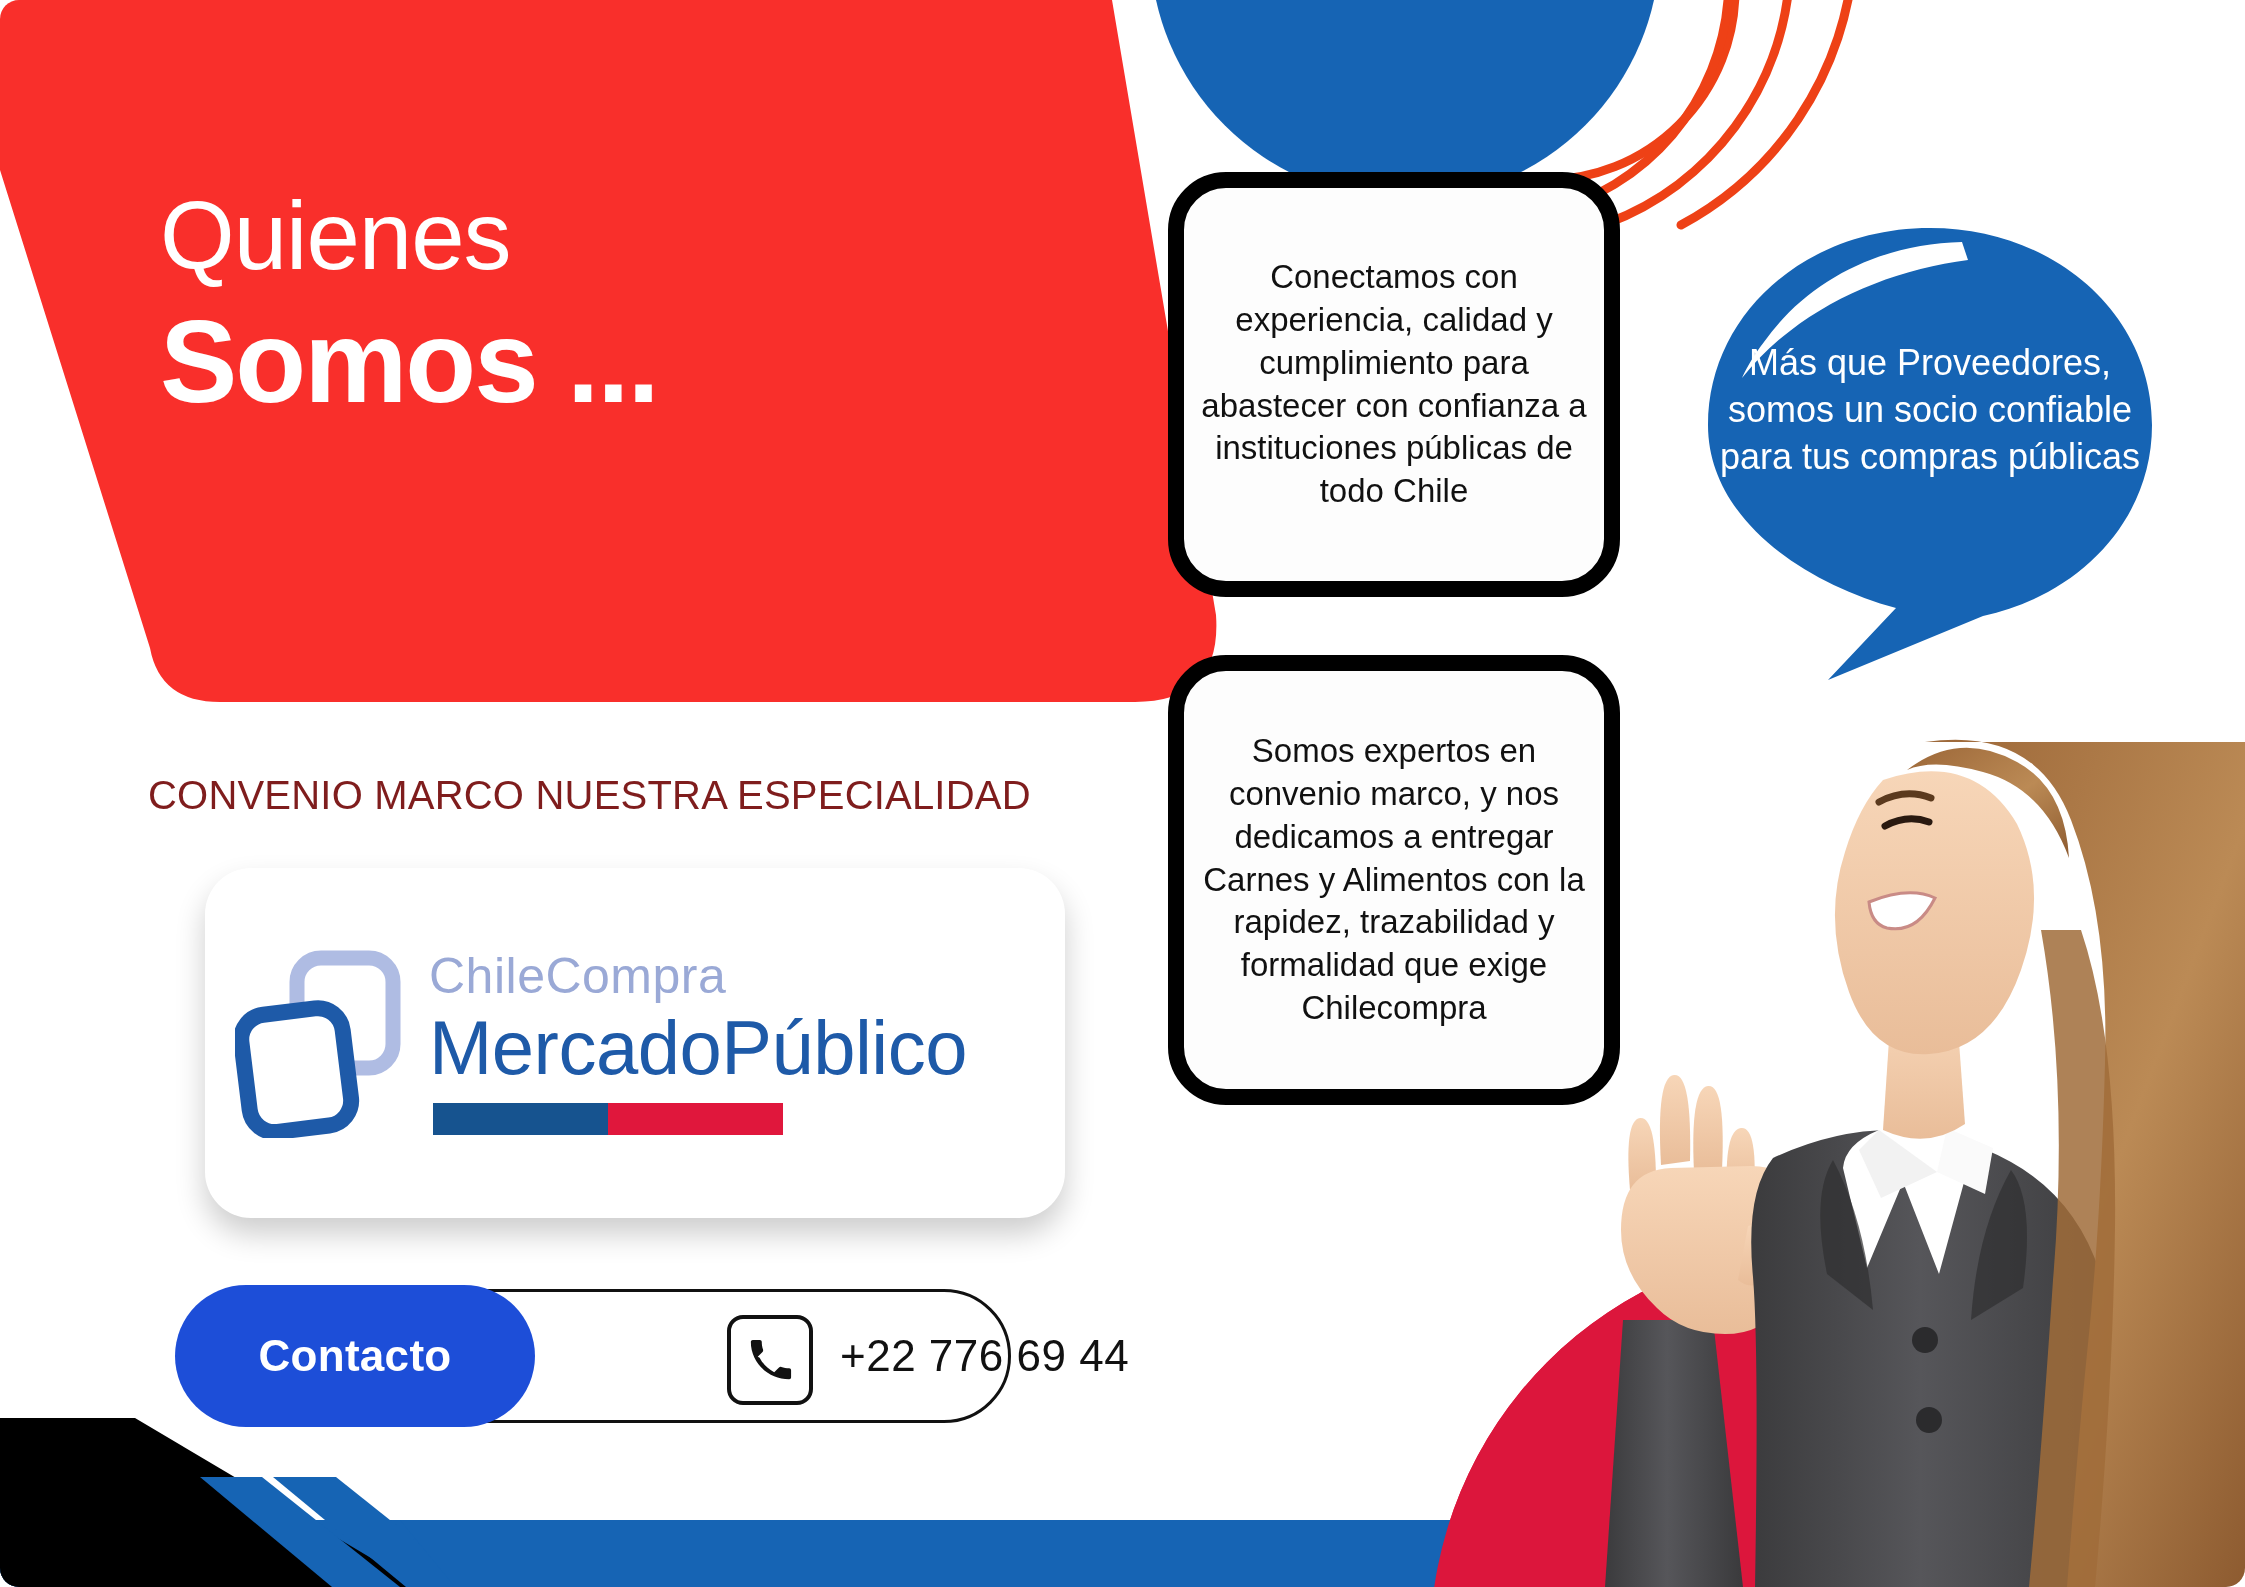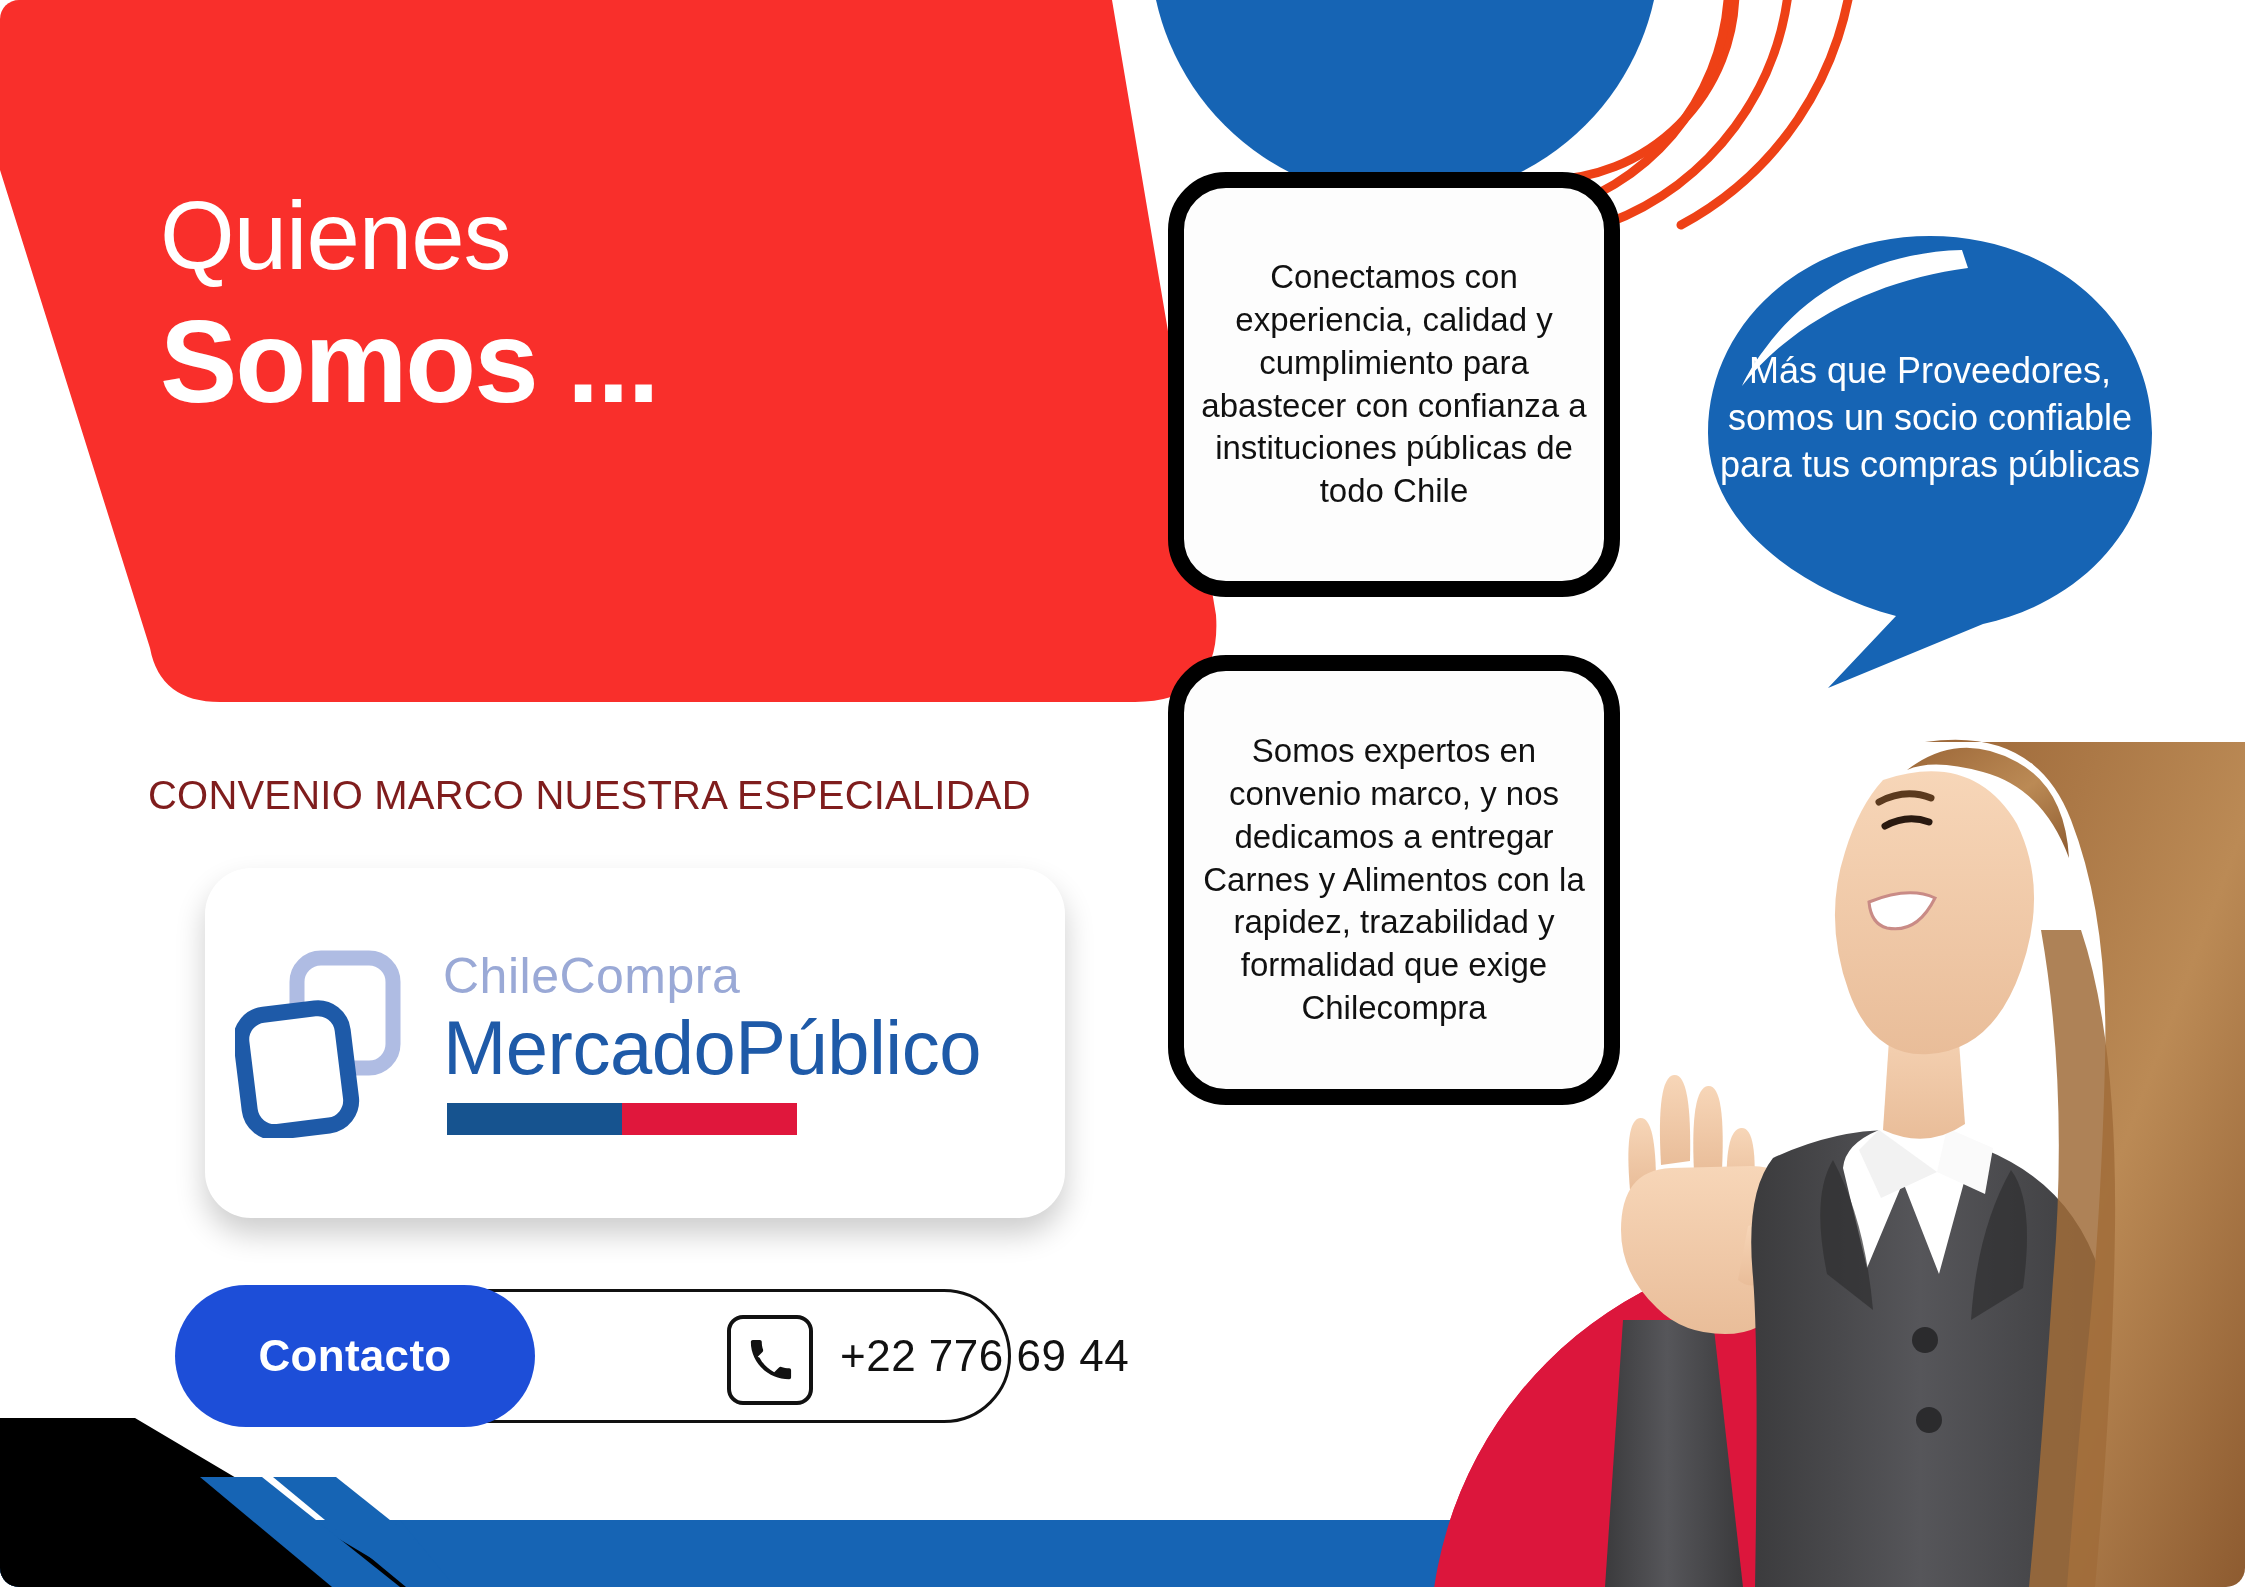--- a/index.html
+++ b/index.html
@@ -68,21 +68,21 @@
     border-radius:46px;
     box-shadow:0 16px 30px rgba(0,0,0,0.20);
     z-index:40;
     display:flex;
     align-items:center;
     padding-left:30px;
     box-sizing:border-box;
   }
   .logo-inner{display:flex;align-items:center;gap:26px;}
   .logo-mark{width:168px;height:190px;flex:0 0 auto;}
-  .logo-words{display:flex;flex-direction:column;margin-left:14px;}
+  .logo-words{display:flex;flex-direction:column;}
   .logo-top{
     font-size:50px;
     color:#9aa9d6;
     font-weight:400;
     letter-spacing:0.5px;
     line-height:1;
   }
   .logo-bot{
     font-size:76px;
     color:#1e5aa8;
@@ -179,21 +179,21 @@
     font-weight:400;
     padding:0 14px;
   }
   #callout-1{left:1168px;top:172px;width:452px;height:425px;}
   #callout-2{left:1168px;top:655px;width:452px;height:450px;}
 
   
   .bubble-wrap{
     position:absolute;
     left:1700px;
-    top:228px;
+    top:220px;
     width:460px;
     height:460px;
     z-index:45;
   }
   .bubble-text{
     position:absolute;
     left:0;
     top:120px;
     width:460px;
     text-align:center;

